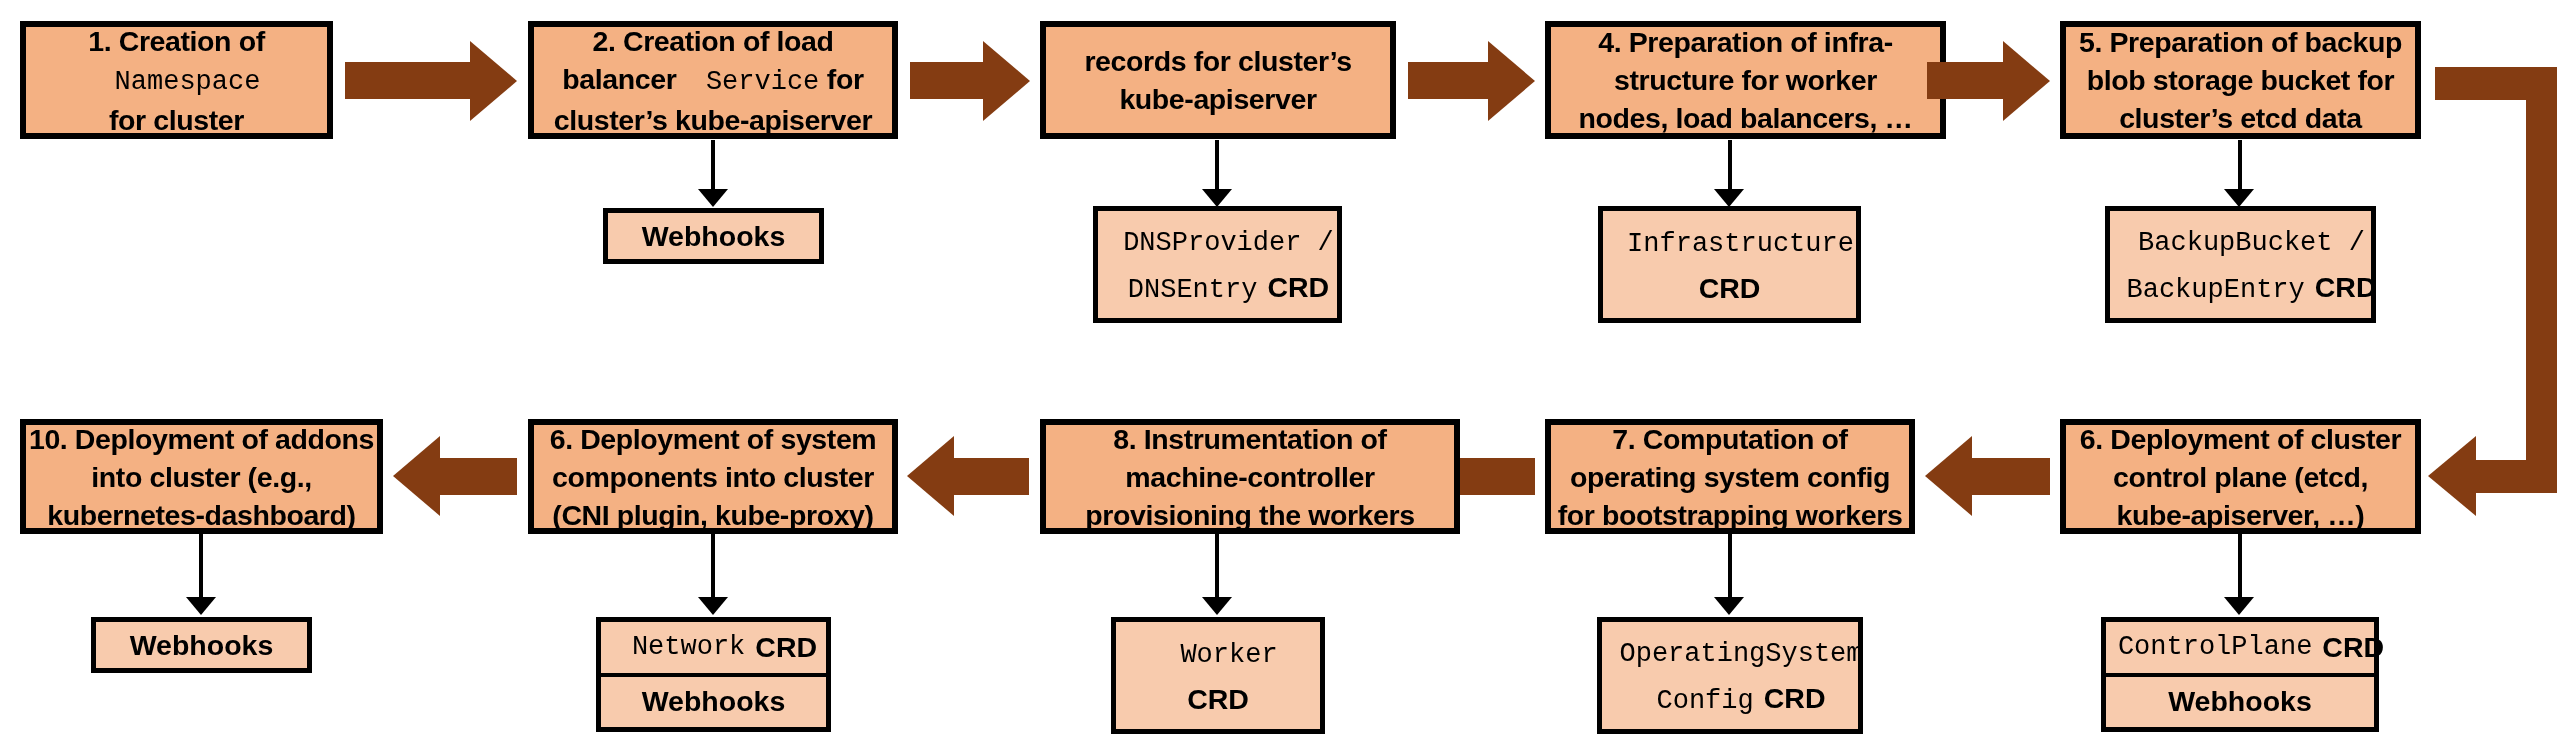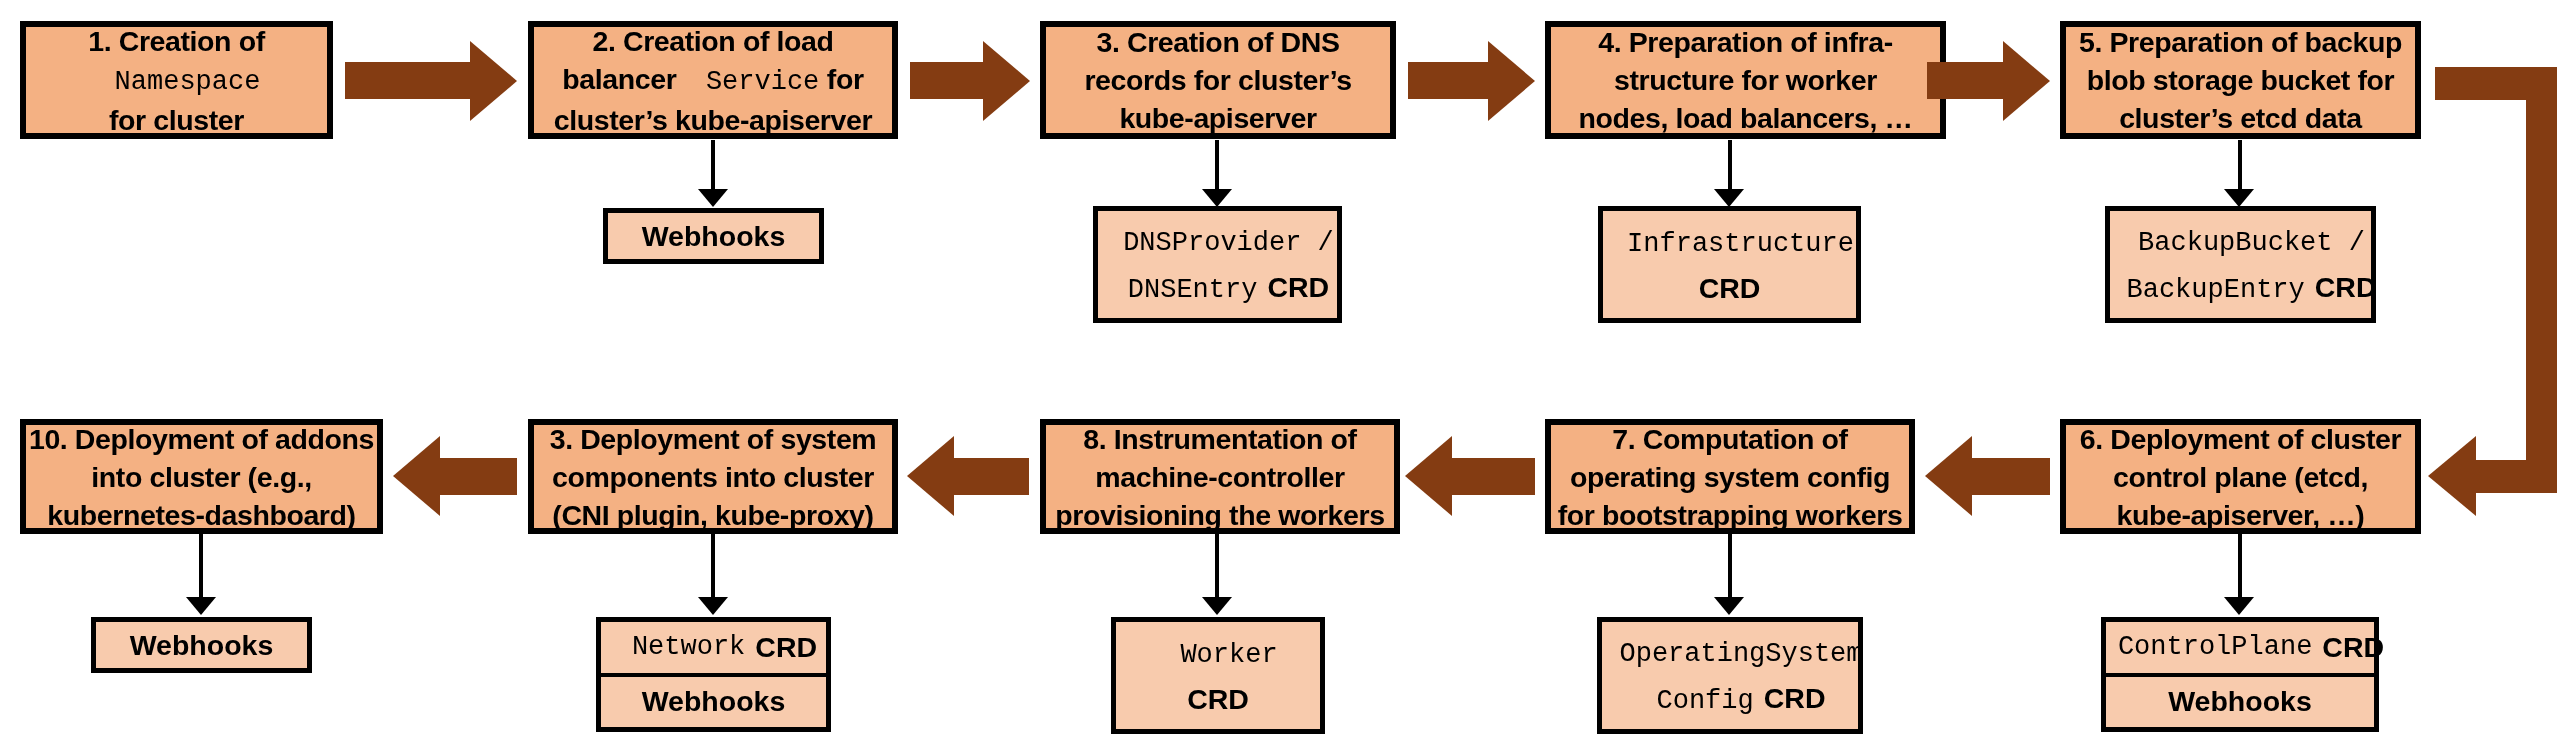--- a/index.html
+++ b/index.html
@@ -89,21 +89,20 @@
   <div class="sub" style="left:603px;top:208px;width:221px;height:56px;">
     <div class="line"><span>Webhooks</span></div>
   </div>
 
   <div>
     <div class="hshaft" style="left:910px;top:62px;width:73px;"></div>
     <div class="hhead-r" style="left:983px;top:41px;"></div>
   </div>
 
   <div class="step" style="left:1040px;top:21.4px;width:356px;height:118px;">
-    <div class="line"><span>3. Creation of DNS</span></div>
     <div class="line"><span>records for cluster’s</span></div>
     <div class="line"><span>kube-apiserver</span></div>
   </div>
 
   <div class="vline" style="left:1215px;top:140px;height:50px;"></div>
   <div class="vhead" style="left:1202px;top:189px;"></div>
   <div class="sub" style="left:1093px;top:206px;width:249px;height:117px;">
     <div class="line"><span class="mono">DNSProvider /</span></div>
     <div class="line"><span class="mono">DNSEntry</span><span class="crd">CRD</span></div>
   </div>
@@ -185,40 +184,40 @@
   <div class="sub" style="left:1597px;top:617px;width:266px;height:117px;">
     <div class="line"><span class="mono">OperatingSystem</span></div>
     <div class="line"><span class="mono">Config</span><span class="crd">CRD</span></div>
   </div>
 
   <div>
     <div class="hhead-l" style="left:1405px;top:436px;"></div>
     <div class="hshaft" style="left:1452px;top:458px;width:83px;"></div>
   </div>
 
-  <div class="step" style="left:1040px;top:419px;width:360px;height:115px;">
+  <div class="step" style="left:1040px;top:419px;width:420px;height:115px;">
     <div class="line"><span>8. Instrumentation of</span></div>
     <div class="line"><span>machine-controller</span></div>
     <div class="line"><span>provisioning the workers</span></div>
   </div>
 
   <div class="vline" style="left:1215px;top:534px;height:63px;"></div>
   <div class="vhead" style="left:1202px;top:597px;"></div>
   <div class="sub" style="left:1111px;top:617px;width:214px;height:117px;">
     <div class="line"><span class="mono">Worker</span></div>
     <div class="line"><span class="crd" style="margin-left:0;">CRD</span></div>
   </div>
 
   <div>
     <div class="hhead-l" style="left:907px;top:436px;"></div>
     <div class="hshaft" style="left:954px;top:458px;width:75px;"></div>
   </div>
 
   <div class="step" style="left:528px;top:419px;width:370px;height:115px;">
-    <div class="line"><span>3. Deployment of system</span></div>
+    <div class="line"><span>6. Deployment of system</span></div>
     <div class="line"><span>components into cluster</span></div>
     <div class="line"><span>(CNI plugin, kube-proxy)</span></div>
   </div>
 
   <div class="vline" style="left:711px;top:534px;height:63px;"></div>
   <div class="vhead" style="left:698px;top:597px;"></div>
   <div class="stack" style="left:596px;top:617px;width:235px;height:115px;">
     <div class="row">
         <span class="mono">Network</span>
         <span class="crd">CRD</span>

